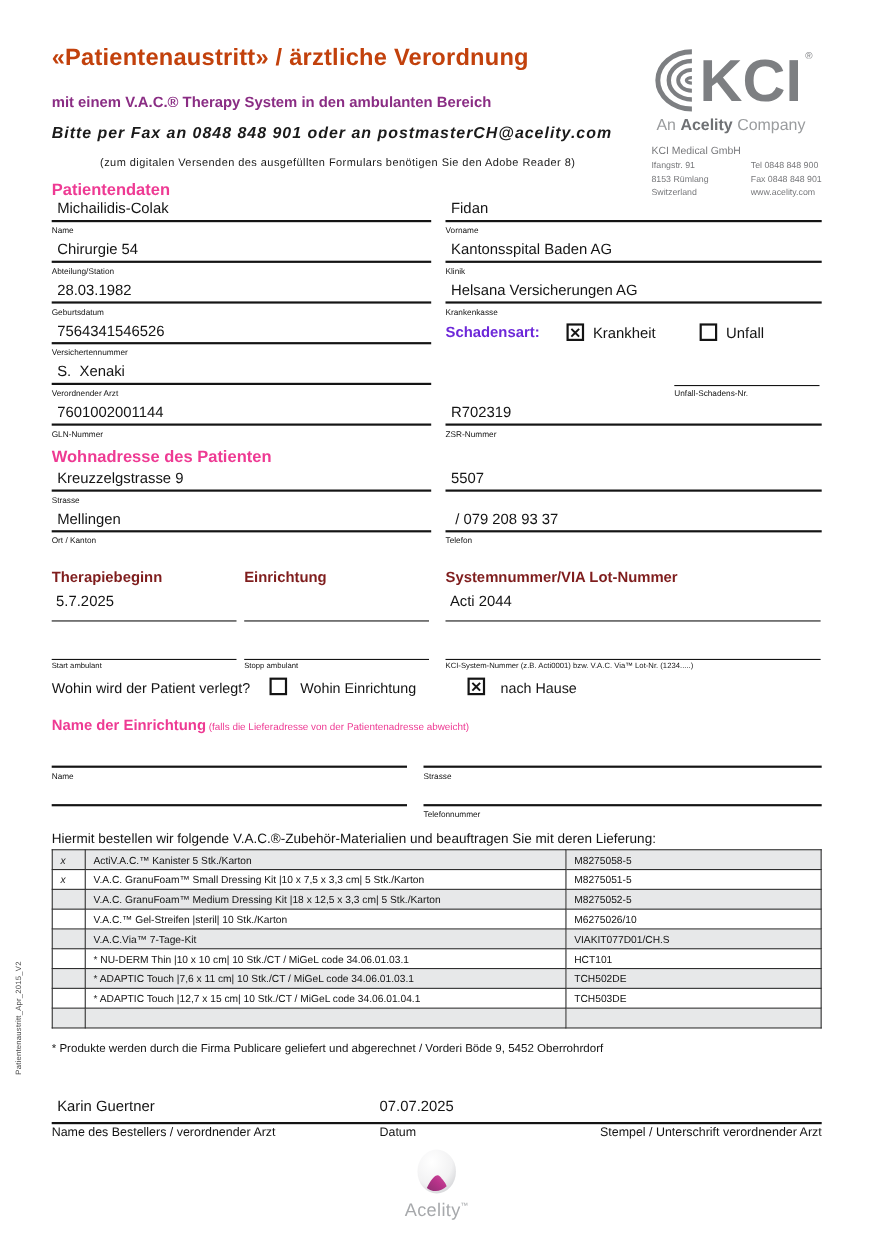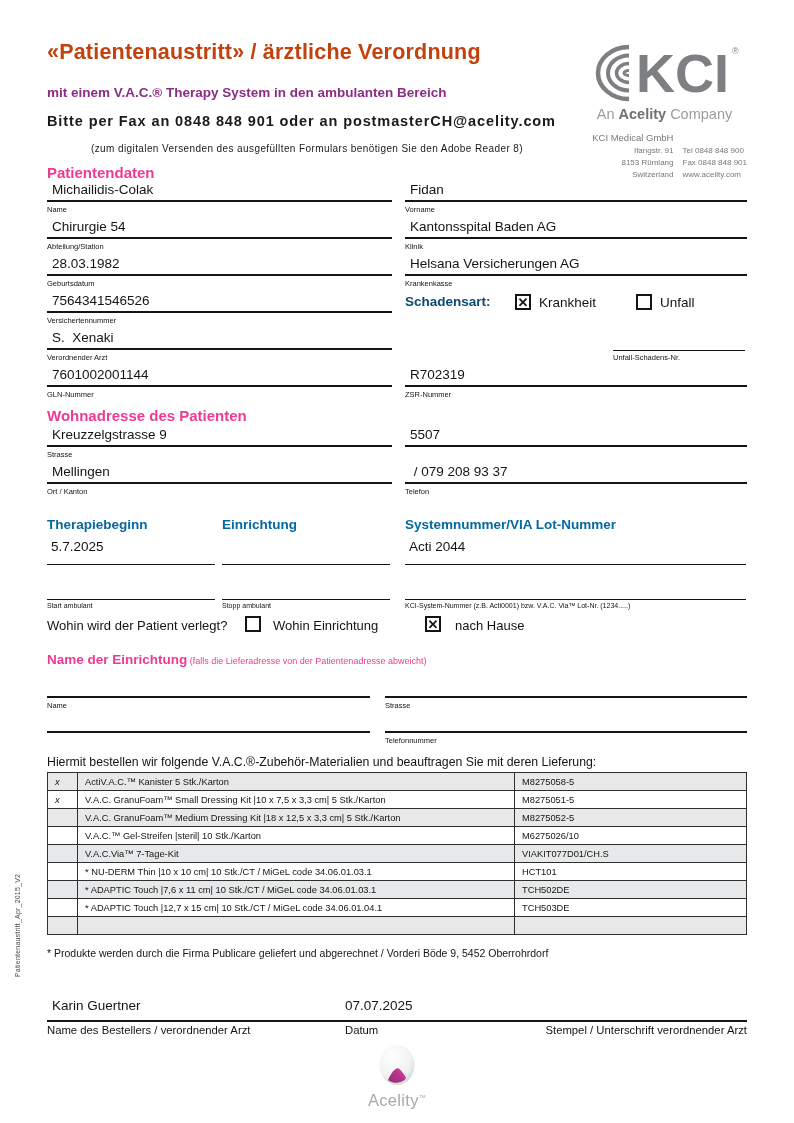--- a/index.html
+++ b/index.html
@@ -6,56 +6,56 @@
   html,body { background:#9a9a9a; }
   .page {
     position:relative; width:794px; height:1123px; background:#ffffff;
     margin:0 auto; overflow:hidden;
     font-family:"Liberation Sans", sans-serif; color:#141414;
   }
   
   .hdr { position:absolute; left:47px; top:40px; width:520px; }
   .hdr-title { font-size:21.5px; font-weight:bold; color:#c2410c; letter-spacing:.2px; }
   .hdr-sub   { font-size:13.5px; font-weight:bold; color:#8a2d84; margin-top:20px; }
-  .hdr-fax   { font-size:14.5px; font-weight:bold; color:#1a1a1a; margin-top:13px; letter-spacing:.9px; }
+  .hdr-fax   { font-size:14.5px; font-weight:bold; color:#1a1a1a; margin-top:13px; letter-spacing:.9px;font-style:italic; }
   .hdr-note  { font-size:10px; color:#1a1a1a; margin-top:14px; letter-spacing:.4px;text-align:center; }
   
   .brand { position:absolute; left:582px; top:42px; width:165px; display:flex; flex-direction:column; align-items:center; }
   .brand-tag { font-size:14.5px; color:#9a9c9e; margin-top:2px; white-space:nowrap; }
   .brand-tag b { color:#6f7174; font-weight:bold; }
   .brand-contact { margin-top:9px; width:100%; display:flex; justify-content:flex-end; gap:9px; font-size:8px; line-height:1.5; color:#77787b; }
-  .bc-left  { text-align:right; }
+  .bc-left  { }
   .bc-left .bc-co { font-size:9.5px; }
   .bc-right { text-align:left; }
   .bc-right .bc-sp { font-size:9.5px; visibility:hidden; }
   
   .sec-h { position:absolute; font-size:15px; font-weight:bold; color:#ee3a93; }
   .sec-h.sm { font-size:13.5px; }
   .sec-note { font-size:9px; font-weight:normal; }
   
   .fgrid { position:absolute; left:47px; display:grid; grid-template-columns:345px 342px; column-gap:13px; }
   .frow { height:37px; }
   .fv { height:20px; border-bottom:2.2px solid #141414; font-size:13.5px; white-space:pre; padding-left:5px; overflow:hidden; }
   .flab { font-size:7.5px; padding-top:2.5px; color:#141414; }
   
   .schaden { display:flex; align-items:flex-start; padding-top:1px; }
-  .schaden-label { font-size:13.5px; font-weight:bold; color:#0c4a6e; width:110px; }
+  .schaden-label { font-size:13.5px; font-weight:bold; color:#6d28d9; width:110px; }
   .opt { display:flex; align-items:center; gap:8px; }
   .opt-lab { font-size:13.5px; }
   .cb { width:16px; height:16px; border:2.4px solid #141414; font-size:13px; font-weight:bold; line-height:1;
         display:flex; align-items:center; justify-content:center; color:#141414; background:#fff; flex:0 0 auto; }
   .opt2 { margin-left:40px; }
   
   .unfall-cell { position:relative; }
   .unfall-line { position:absolute; left:208px; right:2px; top:20px; border-top:1.2px solid #141414; }
   .unfall-lab  { position:absolute; left:208px; top:23px; font-size:7.5px; }
   
   .therapy { position:absolute; left:47px; top:517px; width:700px; height:125px; }
   .therapy .abs { position:absolute; }
-  .th-head { font-size:13.5px; font-weight:bold; color:#0369a1; }
+  .th-head { font-size:13.5px; font-weight:bold; color:#7f1d1d; }
   .th-val { font-size:13.5px; white-space:pre; }
   .th-line { border-top:1.2px solid #141414; height:0; }
   .th-lab { font-size:7px; }
   .tq { font-size:13px; }
   
   .facility-grid { position:absolute; left:47px; top:674px; display:grid; grid-template-columns:323px 362px; column-gap:15px; }
   .facility-grid .frow { height:35px; }
   .facility-grid .fv { height:24px; }
   
   .order-intro { position:absolute; left:47px; top:755px; font-size:12.3px; }

